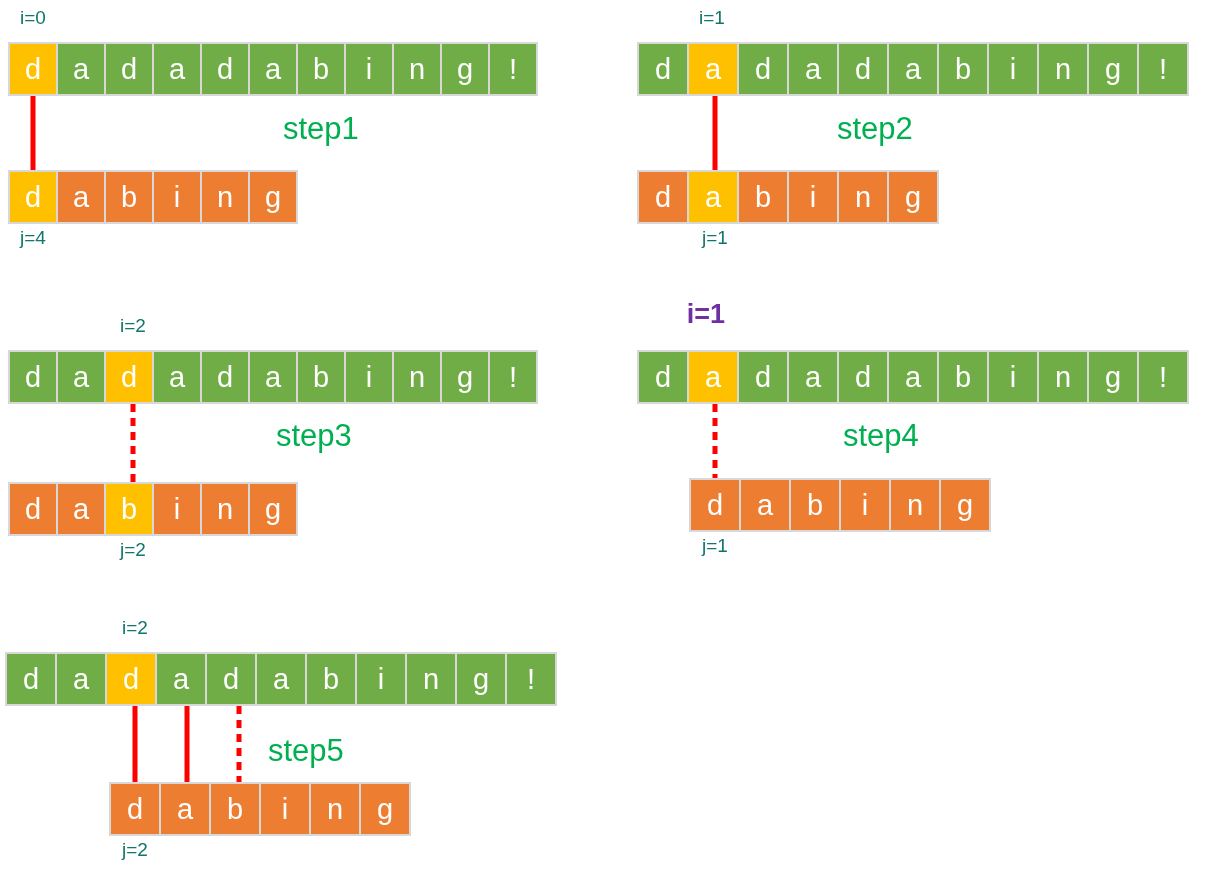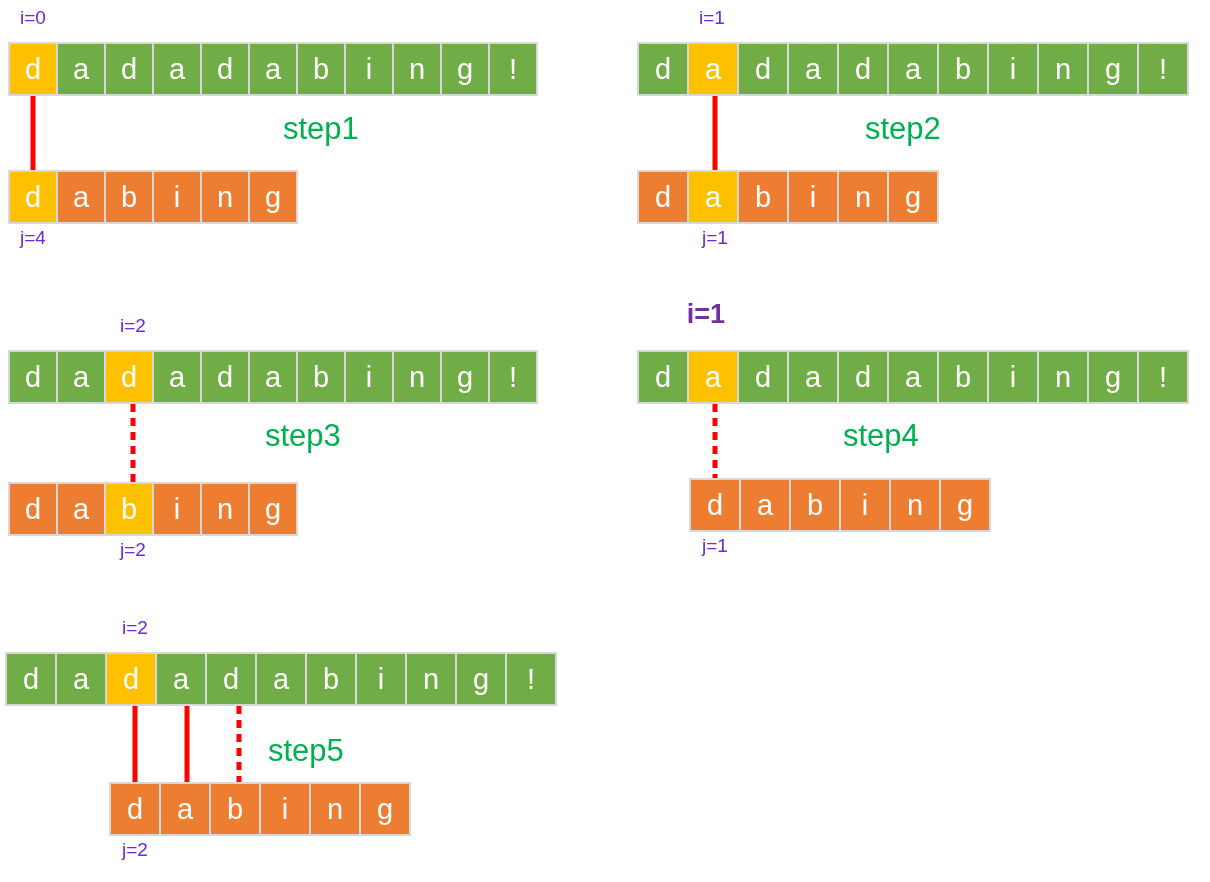--- a/index.html
+++ b/index.html
@@ -30,21 +30,21 @@
     color: #ffffff;
     font-size: 29px;
     line-height: 1;
   }
   .cell + .cell { margin-left: -2px; }
   .cell.green  { background: #71ad47; }
   .cell.orange { background: #ed7d31; }
   .cell.hl     { background: #ffc000; }
   .idx-label {
     position: absolute;
-    color: #6d28d9;
+    color: #0f766e;
     font-size: 19px;
     line-height: 1.1;
     transform: translateX(-50%);
     white-space: nowrap;
   }
   .idx-label.purple {
     color: #7030a0;
     font-weight: bold;
     font-size: 27px;
   }
@@ -105,21 +105,21 @@
         <div class="cell green" style="width: 52px;">a</div>
         <div class="cell green" style="width: 52px;">d</div>
         <div class="cell green" style="width: 52px;">a</div>
         <div class="cell green" style="width: 52px;">b</div>
         <div class="cell green" style="width: 52px;">i</div>
         <div class="cell green" style="width: 52px;">n</div>
         <div class="cell green" style="width: 52px;">g</div>
         <div class="cell green" style="width: 52px;">!</div>
       </div>
       <div class="vline solid" style="left: 715px; top: 96px; height: 74px;"></div>
-      <div class="step-label" style="left: 865px; top: 112px;">step2</div>
+      <div class="step-label" style="left: 837px; top: 112px;">step2</div>
       <div class="row" style="left: 637px; top: 170px;">
         <div class="cell orange" style="width: 52px;">d</div>
         <div class="cell hl" style="width: 52px;">a</div>
         <div class="cell orange" style="width: 52px;">b</div>
         <div class="cell orange" style="width: 52px;">i</div>
         <div class="cell orange" style="width: 52px;">n</div>
         <div class="cell orange" style="width: 52px;">g</div>
       </div>
       <div class="idx-label" style="left: 715px; top: 228px;">j=1</div>
     </section>
@@ -132,21 +132,21 @@
         <div class="cell green" style="width: 50px;">a</div>
         <div class="cell green" style="width: 50px;">d</div>
         <div class="cell green" style="width: 50px;">a</div>
         <div class="cell green" style="width: 50px;">b</div>
         <div class="cell green" style="width: 50px;">i</div>
         <div class="cell green" style="width: 50px;">n</div>
         <div class="cell green" style="width: 50px;">g</div>
         <div class="cell green" style="width: 50px;">!</div>
       </div>
       <div class="vline dashed" style="left: 133px; top: 404px; height: 78px;"></div>
-      <div class="step-label" style="left: 265px; top: 419px;">step3</div>
+      <div class="step-label" style="left: 276px; top: 419px;">step3</div>
       <div class="row" style="left: 8px; top: 482px;">
         <div class="cell orange" style="width: 50px;">d</div>
         <div class="cell orange" style="width: 50px;">a</div>
         <div class="cell hl" style="width: 50px;">b</div>
         <div class="cell orange" style="width: 50px;">i</div>
         <div class="cell orange" style="width: 50px;">n</div>
         <div class="cell orange" style="width: 50px;">g</div>
       </div>
       <div class="idx-label" style="left: 133px; top: 540px;">j=2</div>
     </section>

